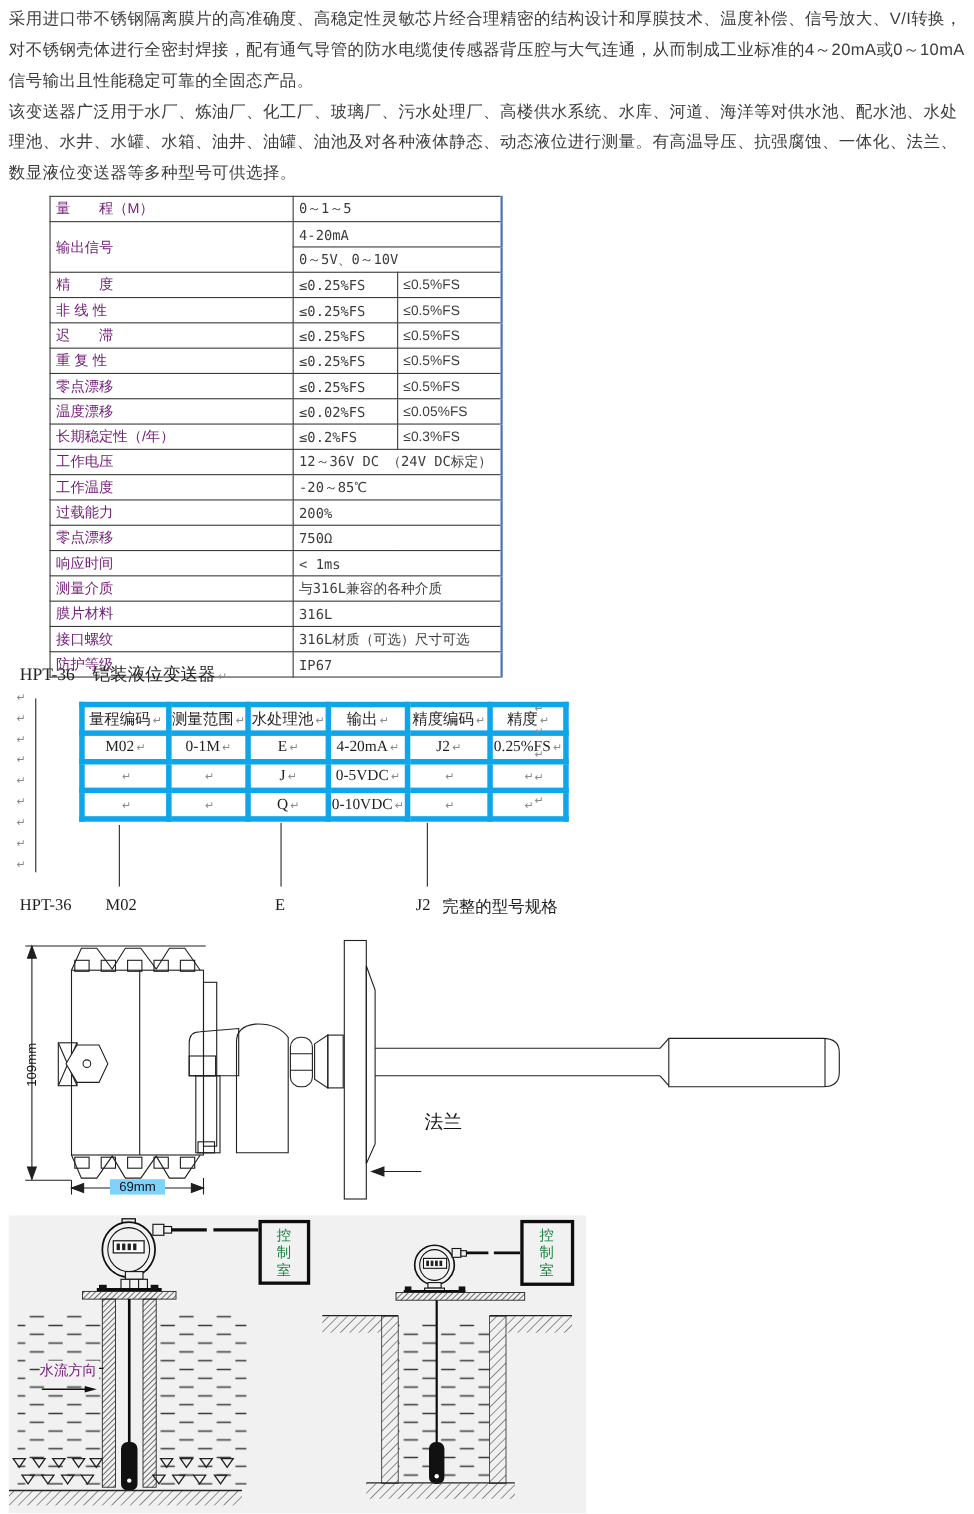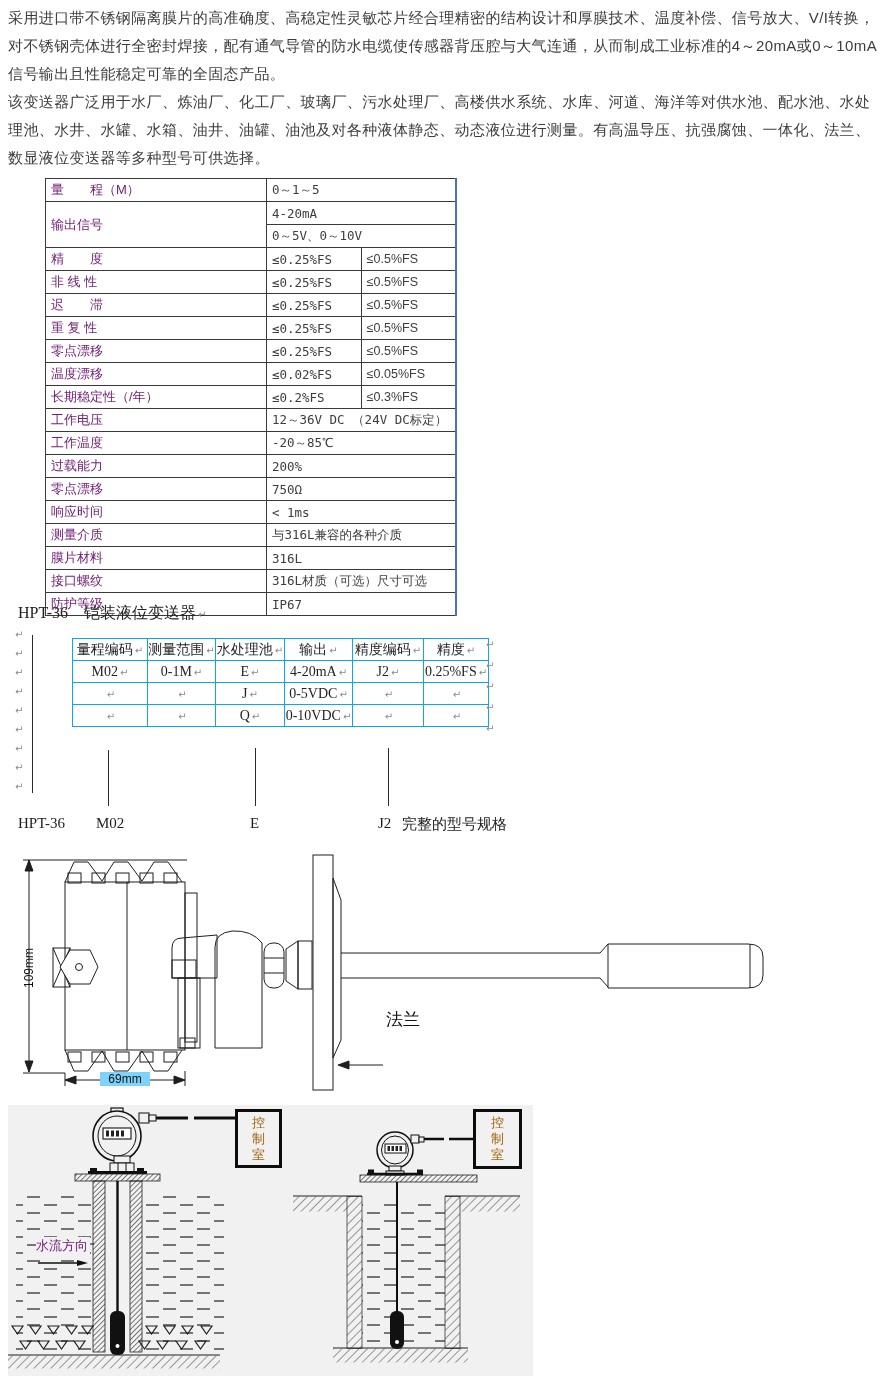--- a/index.html
+++ b/index.html
@@ -23,38 +23,38 @@
   
   .mod-title{position:absolute;left:18px;top:603px;font-family:"Liberation Serif","DejaVu Serif",serif;
              font-size:16px;color:#222;}
   .mod-title .name{margin-left:16px;}
   .rm{color:#8a8a8a;font-size:10px;margin-left:2px;font-family:"DejaVu Sans",sans-serif;}
   .margin-marks{position:absolute;left:15px;top:630px;display:flex;flex-direction:column;}
   .margin-marks .rm{margin:0 0 9px 0;line-height:10px;}
   .vline{position:absolute;background:#2a2a2a;width:1px;}
   table.mod{position:absolute;left:72px;top:638px;border-collapse:collapse;table-layout:fixed;
             font-family:"Liberation Serif","DejaVu Serif",serif;}
-  table.mod td{border:1px solid #0ea5e9;height:21px;text-align:center;font-size:14px;color:#1f1f1f;
+  table.mod td{border:5px solid #0ea5e9;height:21px;text-align:center;font-size:14px;color:#1f1f1f;
                padding:0;overflow:hidden;white-space:nowrap;}
   .tail-marks{position:absolute;left:486px;top:640px;display:flex;flex-direction:column;}
   .tail-marks .rm{margin:0 0 11px 0;line-height:10px;}
   .example{position:absolute;left:0;top:815px;width:600px;font-family:"Liberation Serif","DejaVu Serif",serif;
            font-size:15px;color:#1d1d1d;}
   .example span{position:absolute;top:0;white-space:nowrap;}
 
   
   .dim-v{position:absolute;left:-1px;top:961px;width:60px;text-align:center;font-size:12px;color:#111;
          transform:rotate(-90deg);}
   .dim-h{position:absolute;left:100px;top:1072px;width:50px;text-align:center;font-size:12px;color:#111;
          background:#7dd3fc;}
   .flange-lbl{position:absolute;left:386px;top:1008px;font-size:17px;color:#111;}
   .panel{position:absolute;left:8px;top:1105px;width:525px;height:271px;background:#f1f1f1;}
   .cbox{position:absolute;border:3px solid #0d0d0d;background:#f1f1f1;display:flex;
         align-items:center;justify-content:center;}
-  .cbox .vtxt{width:14px;font-size:13px;line-height:16px;word-break:break-all;text-align:center;color:#a16207;}
+  .cbox .vtxt{width:14px;font-size:13px;line-height:16px;word-break:break-all;text-align:left;color:#15803d;}
   .flow-lbl{position:absolute;left:36px;top:1237px;font-size:13px;color:#701a75;background:#f1f1f1;
             white-space:nowrap;padding-right:2px;}
   svg{position:absolute;display:block;}
 </style>
 </head>
 <body>
 
 <div id="page">
 
   <div class="intro">

